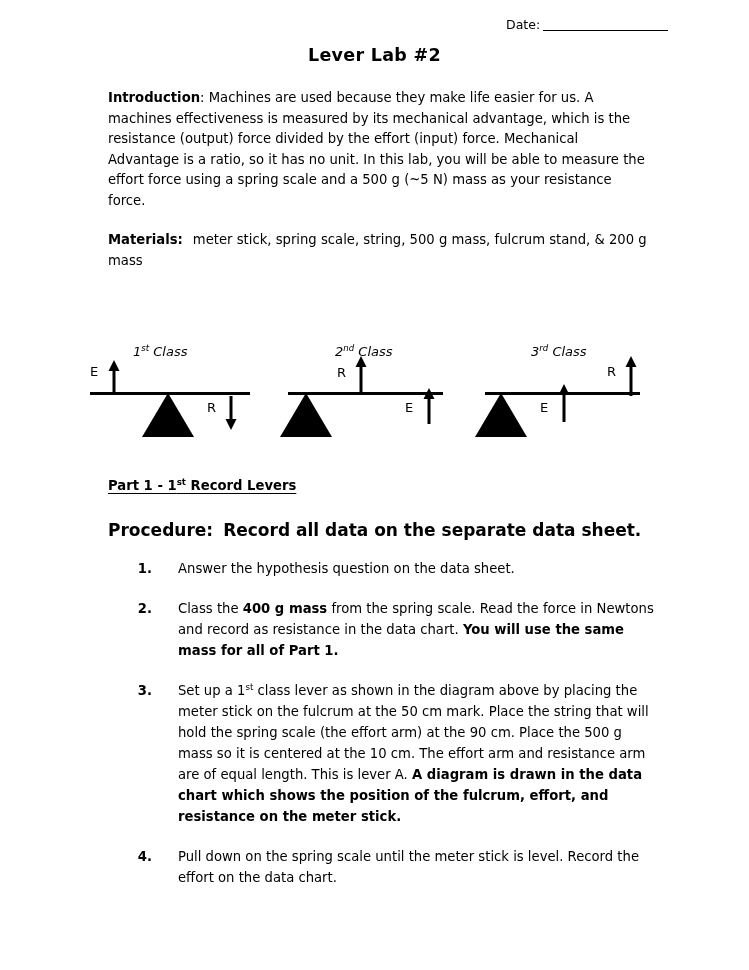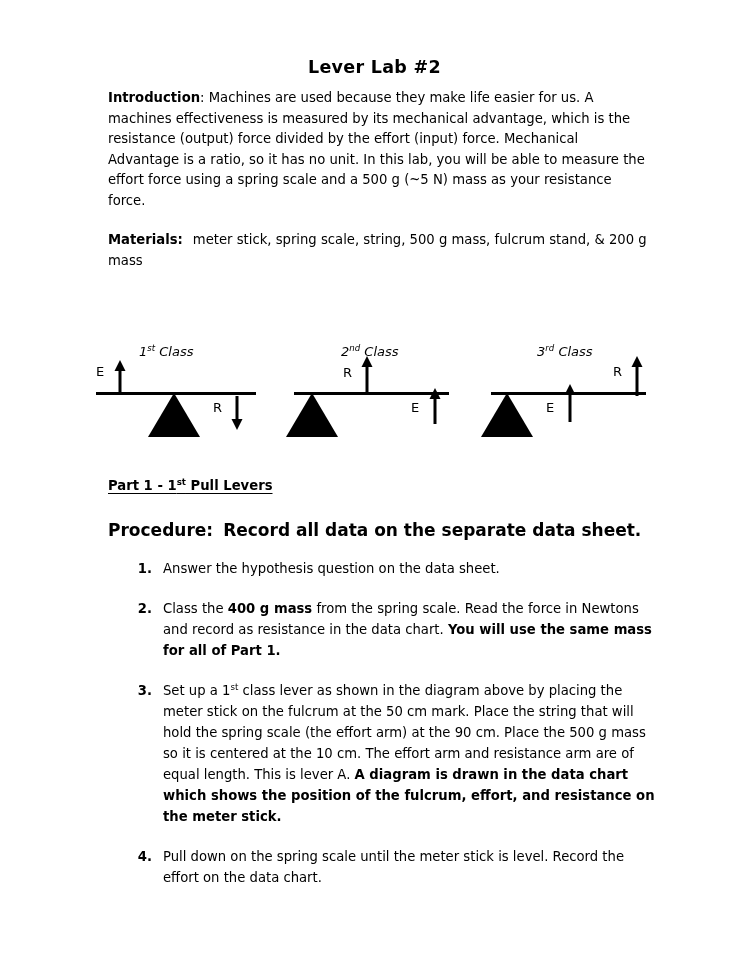--- a/index.html
+++ b/index.html
@@ -65,21 +65,20 @@
   .doc-title {
     position: absolute;
     left: 0;
     top: 45px;
     width: 749px;
     text-align: center;
     font-size: 17.5px;
     font-weight: bold;
     letter-spacing: 0.3px;
     box-sizing: border-box;
-    margin-top: 12px;
   }
 
   
   .body-col {
     position: absolute;
     left: 108px;
     top: 88px;
     width: 545px;
     font-size: 13.2px;
     line-height: 20.5px;
@@ -91,21 +90,20 @@
 
   .materials-gap { display: inline-block; width: 10px; }
 
   
   .levers {
     position: absolute;
     left: 0;
     top: 344px;
     width: 662px;
     height: 105px;
-    margin-left: 6px;
   }
   .lever { position: absolute; top: 0; height: 105px; }
   .lever-1 { left: 85px;  width: 190px; }
   .lever-2 { left: 275px; width: 190px; }
   .lever-3 { left: 465px; width: 200px; text-decoration: underline; }
 
   .class-label {
     position: absolute;
     font-style: italic;
     font-size: 13px;
@@ -161,28 +159,32 @@
     margin-bottom: 19px;
   }
   .step-num {
     flex: none;
     width: 27px;
     font-weight: bold;
     text-align: right;
     padding-right: 11px;
     box-sizing: content-box;
   }
-  .step-body { flex: 1; }
+  .step-body { flex: 1; margin-left: 15px; }
 </style>
 </head>
 <body>
 
 <div class="page">
 
   <div class="header-block">
+    <div class="hdr-row">
+      <span class="hdr-label">Date:</span>
+      <span class="hdr-rule-short"></span>
+    </div>
   </div>
 
   <div class="doc-title">Lever Lab #2</div>
 
   <div class="body-col">
 
 
     <p class="para">
       <b>Introduction</b><span>:</span><span> Machines are used because they make life easier for us.  A machines effectiveness is measured by its mechanical advantage, which is the resistance (output) force divided by the effort (input) force.  Mechanical Advantage is a ratio, so it has no unit.  In this lab, you will be able to measure the effort force using a spring scale and a 500 g (~5 N) mass as your resistance force.</span>
     </p>
@@ -251,21 +253,21 @@
       <div class="force" style="left:142px; top:20px;">R</div>
       <svg class="arrow-svg" style="position:absolute; left:159px; top:12px;" width="14" height="40" viewBox="0 0 14 40">
         <line x1="7" y1="40" x2="7" y2="7" stroke="#000" stroke-width="3"></line>
         <polygon points="7,0 1.5,11 12.5,11" fill="#000"></polygon>
       </svg>
     </div>
 
   </div>
 
   <div class="part-head">
-    <span>Part 1 - 1</span><sup>st</sup><span> Pull Levers</span>
+    <span>Part 1 - 1</span><sup>st</sup><span> Record Levers</span>
   </div>
 
   <div class="procedure">
     <span>Procedure:</span><span class="materials-gap"></span><span>Record all data on the separate data sheet.</span>
   </div>
 
   <ol class="steps" id="steps-root" style="list-style: none; margin: 0px; padding: 0px;">
       <li class="step">
         <span class="step-num">1.</span>
         <span class="step-body"><span>Answer the hypothesis question on the data sheet.</span></span>

